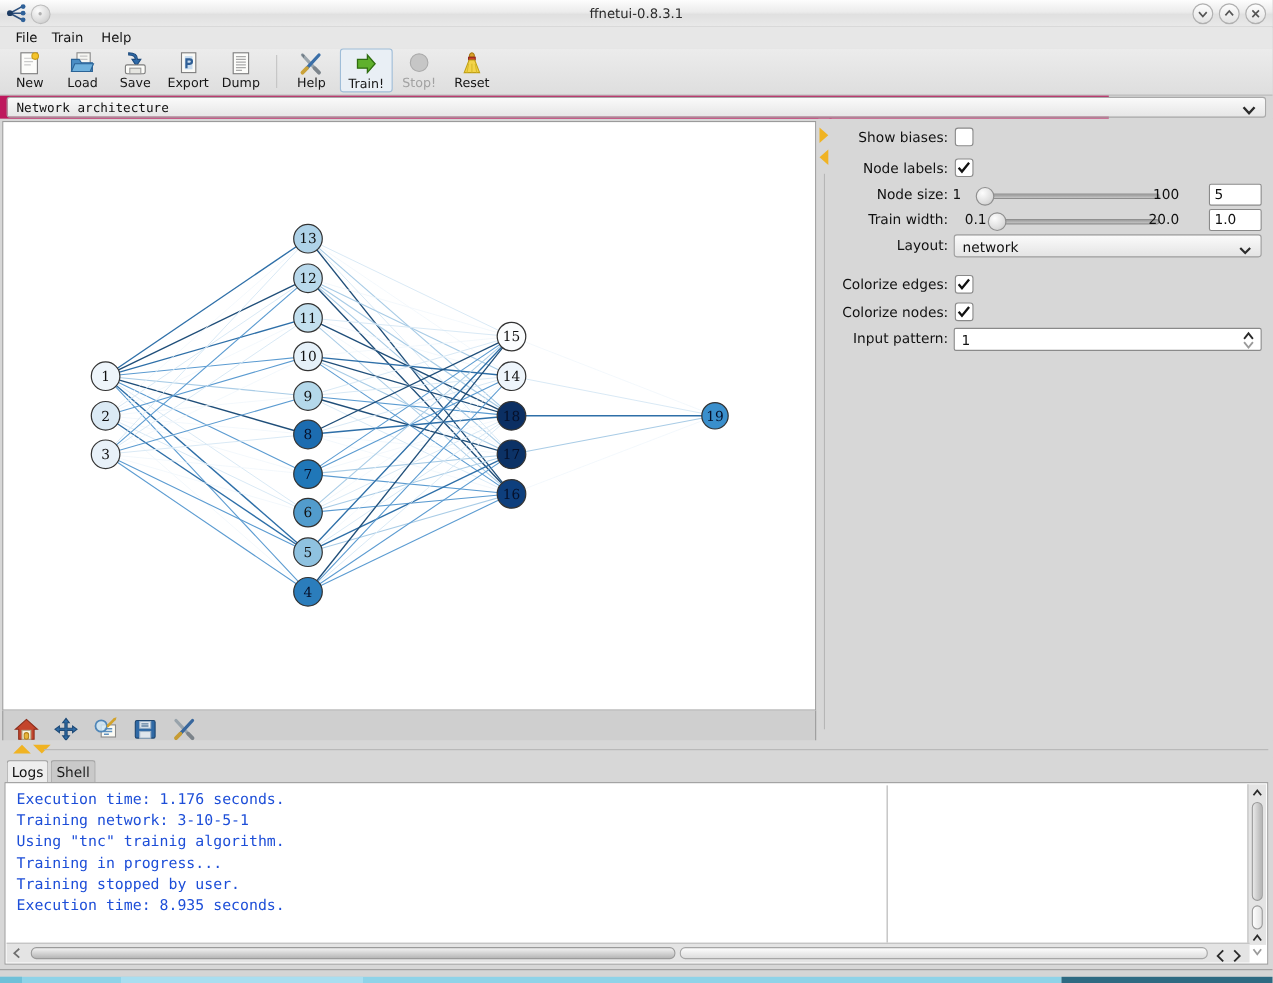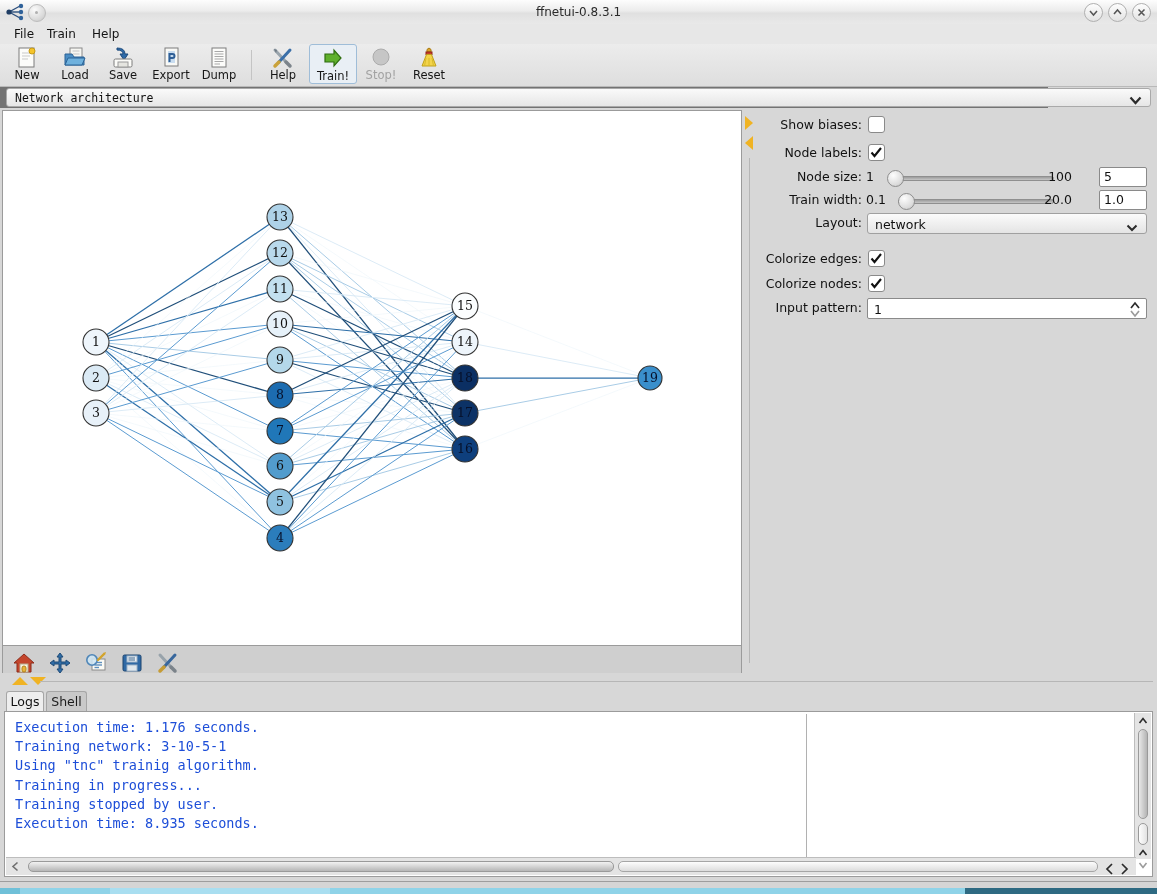--- a/index.html
+++ b/index.html
@@ -43,21 +43,21 @@
     background:linear-gradient(to bottom,#ececec,#dedede);
     border-bottom:1px solid #b9b9b9;}
   .tbtn{position:absolute;top:0;width:48px;height:42px;text-align:center;}
   .tbtn .ico{height:24px;margin-top:1px;display:flex;align-items:center;justify-content:center;}
   .tbtn .lbl{font-size:11.5px;line-height:13px;color:#161616;}
   .tbtn.disabled .lbl{color:#a2a2a2;}
   .tbtn.active{background:#e9eff5;border:1px solid #9fbdd8;border-radius:3px;height:40px;box-sizing:border-box;}
   .tbsep{position:absolute;top:6px;width:1px;height:30px;background:#c4c4c4;}
 
   
-  .archbar{position:absolute;left:0;top:87px;width:1008px;height:21px;background:#737373;padding-left:40px;}
+  .archbar{position:absolute;left:0;top:87px;width:1008px;height:21px;background:#be185d;}
   .archcombo{position:absolute;left:6px;top:1px;width:1145px;height:19px;box-sizing:border-box;
     background:linear-gradient(to bottom,#fafafa,#e6e6e6);
     border:1px solid #a9a9a9;border-radius:3px;}
   .archcombo .txt{position:absolute;left:8px;top:0;height:19px;line-height:19px;
     font-family:"DejaVu Sans Mono","Liberation Mono",monospace;font-size:11.5px;color:#111;}
   .archcombo .chev{position:absolute;right:8px;top:5px;}
 
   
   .mainarea{position:absolute;left:0;top:108px;width:1157px;height:565px;background:#d7d7d7;}
 
@@ -503,21 +503,21 @@
         <div class="rlabel">Node size:</div>
         <div class="sldmin" style="left:110px;width:14px">1</div>
         <div class="slider" style="left:134px;width:164px"></div>
         <div class="knob" style="left:131px"></div>
         <div class="sldmax" style="left:288px;width:28px">100</div>
         <div class="txtfield" style="left:343px;width:48px">5</div>
       </div>
 
       <div class="row" style="top:81px">
         <div class="rlabel">Train width:</div>
-        <div class="sldmin" style="left:110px;width:22px">0.1</div>
+        <div class="sldmin" style="left:121px;width:22px">0.1</div>
         <div class="slider" style="left:142px;width:156px"></div>
         <div class="knob" style="left:142px"></div>
         <div class="sldmax" style="left:280px;width:36px">20.0</div>
         <div class="txtfield" style="left:343px;width:48px">1.0</div>
       </div>
 
       <div class="row" style="top:104px">
         <div class="rlabel">Layout:</div>
         <div class="combo" style="left:111px;width:280px">
           <div class="ctxt">network</div>

